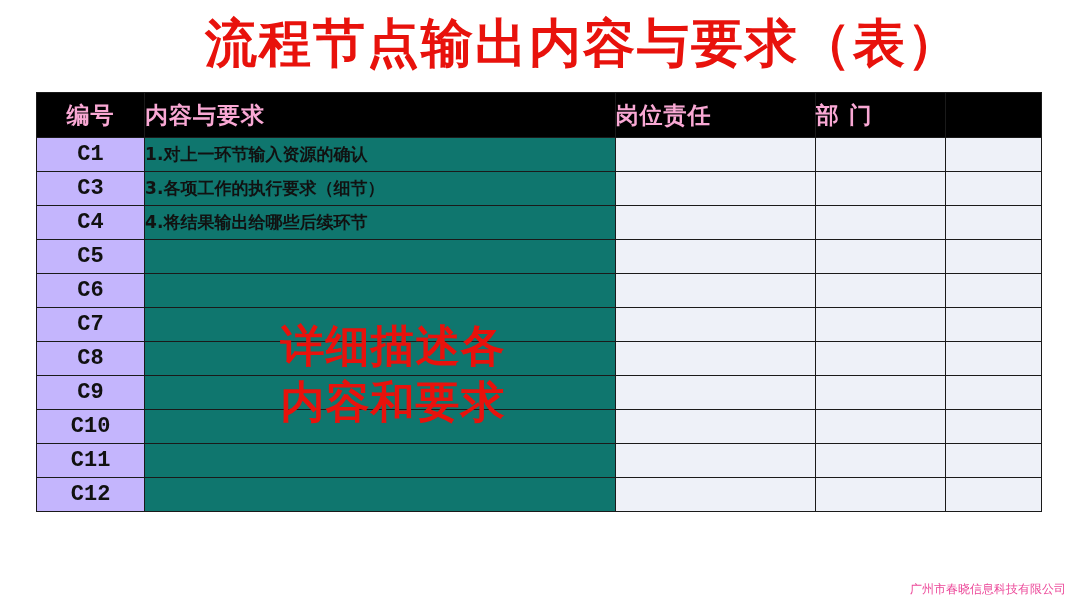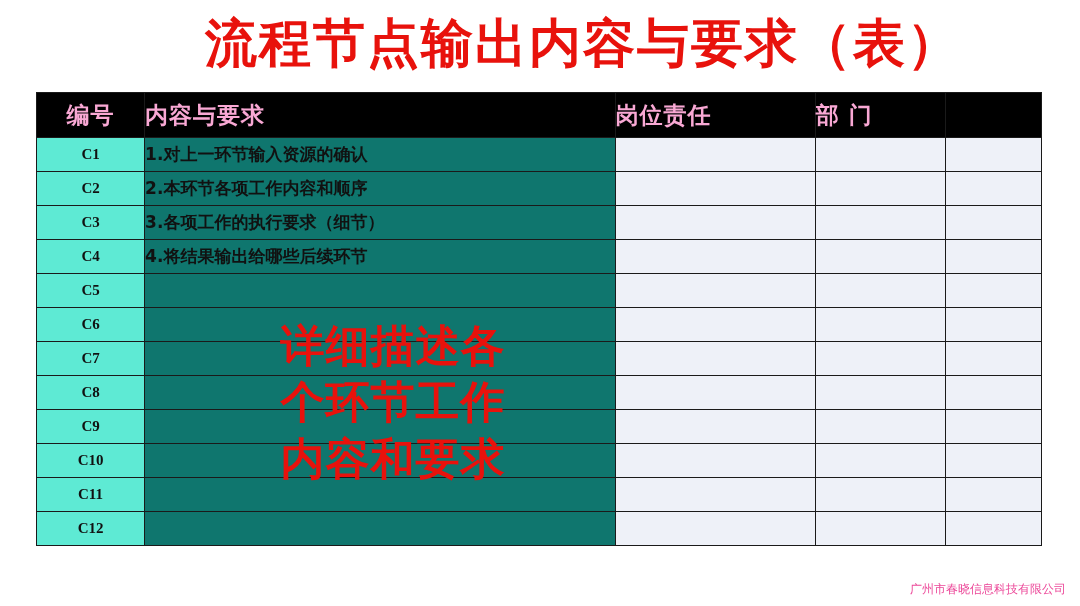--- a/index.html
+++ b/index.html
@@ -64,26 +64,26 @@
   }
   th.c-id { text-align: center; padding-left: 0; }
   .col-id { width: 108px; }
   .col-content { width: 470px; }
   .col-role { width: 200px; }
   .col-dept { width: 130px; }
   .col-extra { width: 96px; }
 
   tbody tr { height: 34px; }
   td.cell-id {
-    background: #5eead4;
+    background: #c4b5fd;
     text-align: center;
-    font-size: 15px;
+    font-size: 22px;
     font-weight: bold;
     color: #111111;
-    font-family: Liberation Serif, serif;
+    font-family: Liberation Mono, monospace;
   }
   td.cell-content {
     background: #0f766e;
     padding-left: 14px;
     font-size: 17px;
     color: #111111;
     font-weight: bold;
     font-family: "DejaVu Sans", "Liberation Sans", sans-serif;
     white-space: nowrap;
   }
@@ -140,27 +140,20 @@
       </thead>
       <tbody>
         <tr>
           <td class="cell-id">C1</td>
           <td class="cell-content">1.对上一环节输入资源的确认</td>
           <td class="cell-blank"></td>
           <td class="cell-blank"></td>
           <td class="cell-blank"></td>
         </tr>
         <tr>
-          <td class="cell-id">C2</td>
-          <td class="cell-content">2.本环节各项工作内容和顺序</td>
-          <td class="cell-blank"></td>
-          <td class="cell-blank"></td>
-          <td class="cell-blank"></td>
-        </tr>
-        <tr>
           <td class="cell-id">C3</td>
           <td class="cell-content">3.各项工作的执行要求（细节）</td>
           <td class="cell-blank"></td>
           <td class="cell-blank"></td>
           <td class="cell-blank"></td>
         </tr>
         <tr>
           <td class="cell-id">C4</td>
           <td class="cell-content">4.将结果输出给哪些后续环节</td>
           <td class="cell-blank"></td>
@@ -222,19 +215,18 @@
           <td class="cell-blank"></td>
           <td class="cell-blank"></td>
           <td class="cell-blank"></td>
         </tr>
       </tbody>
     </table>
   </div>
 
   <div class="overlay-text">
     <div>详细描述各</div>
-    <div>个环节工作</div>
     <div>内容和要求</div>
   </div>
 
   <div class="footer">广州市春晓信息科技有限公司</div>
 
 </div>
 
 </body></html>

